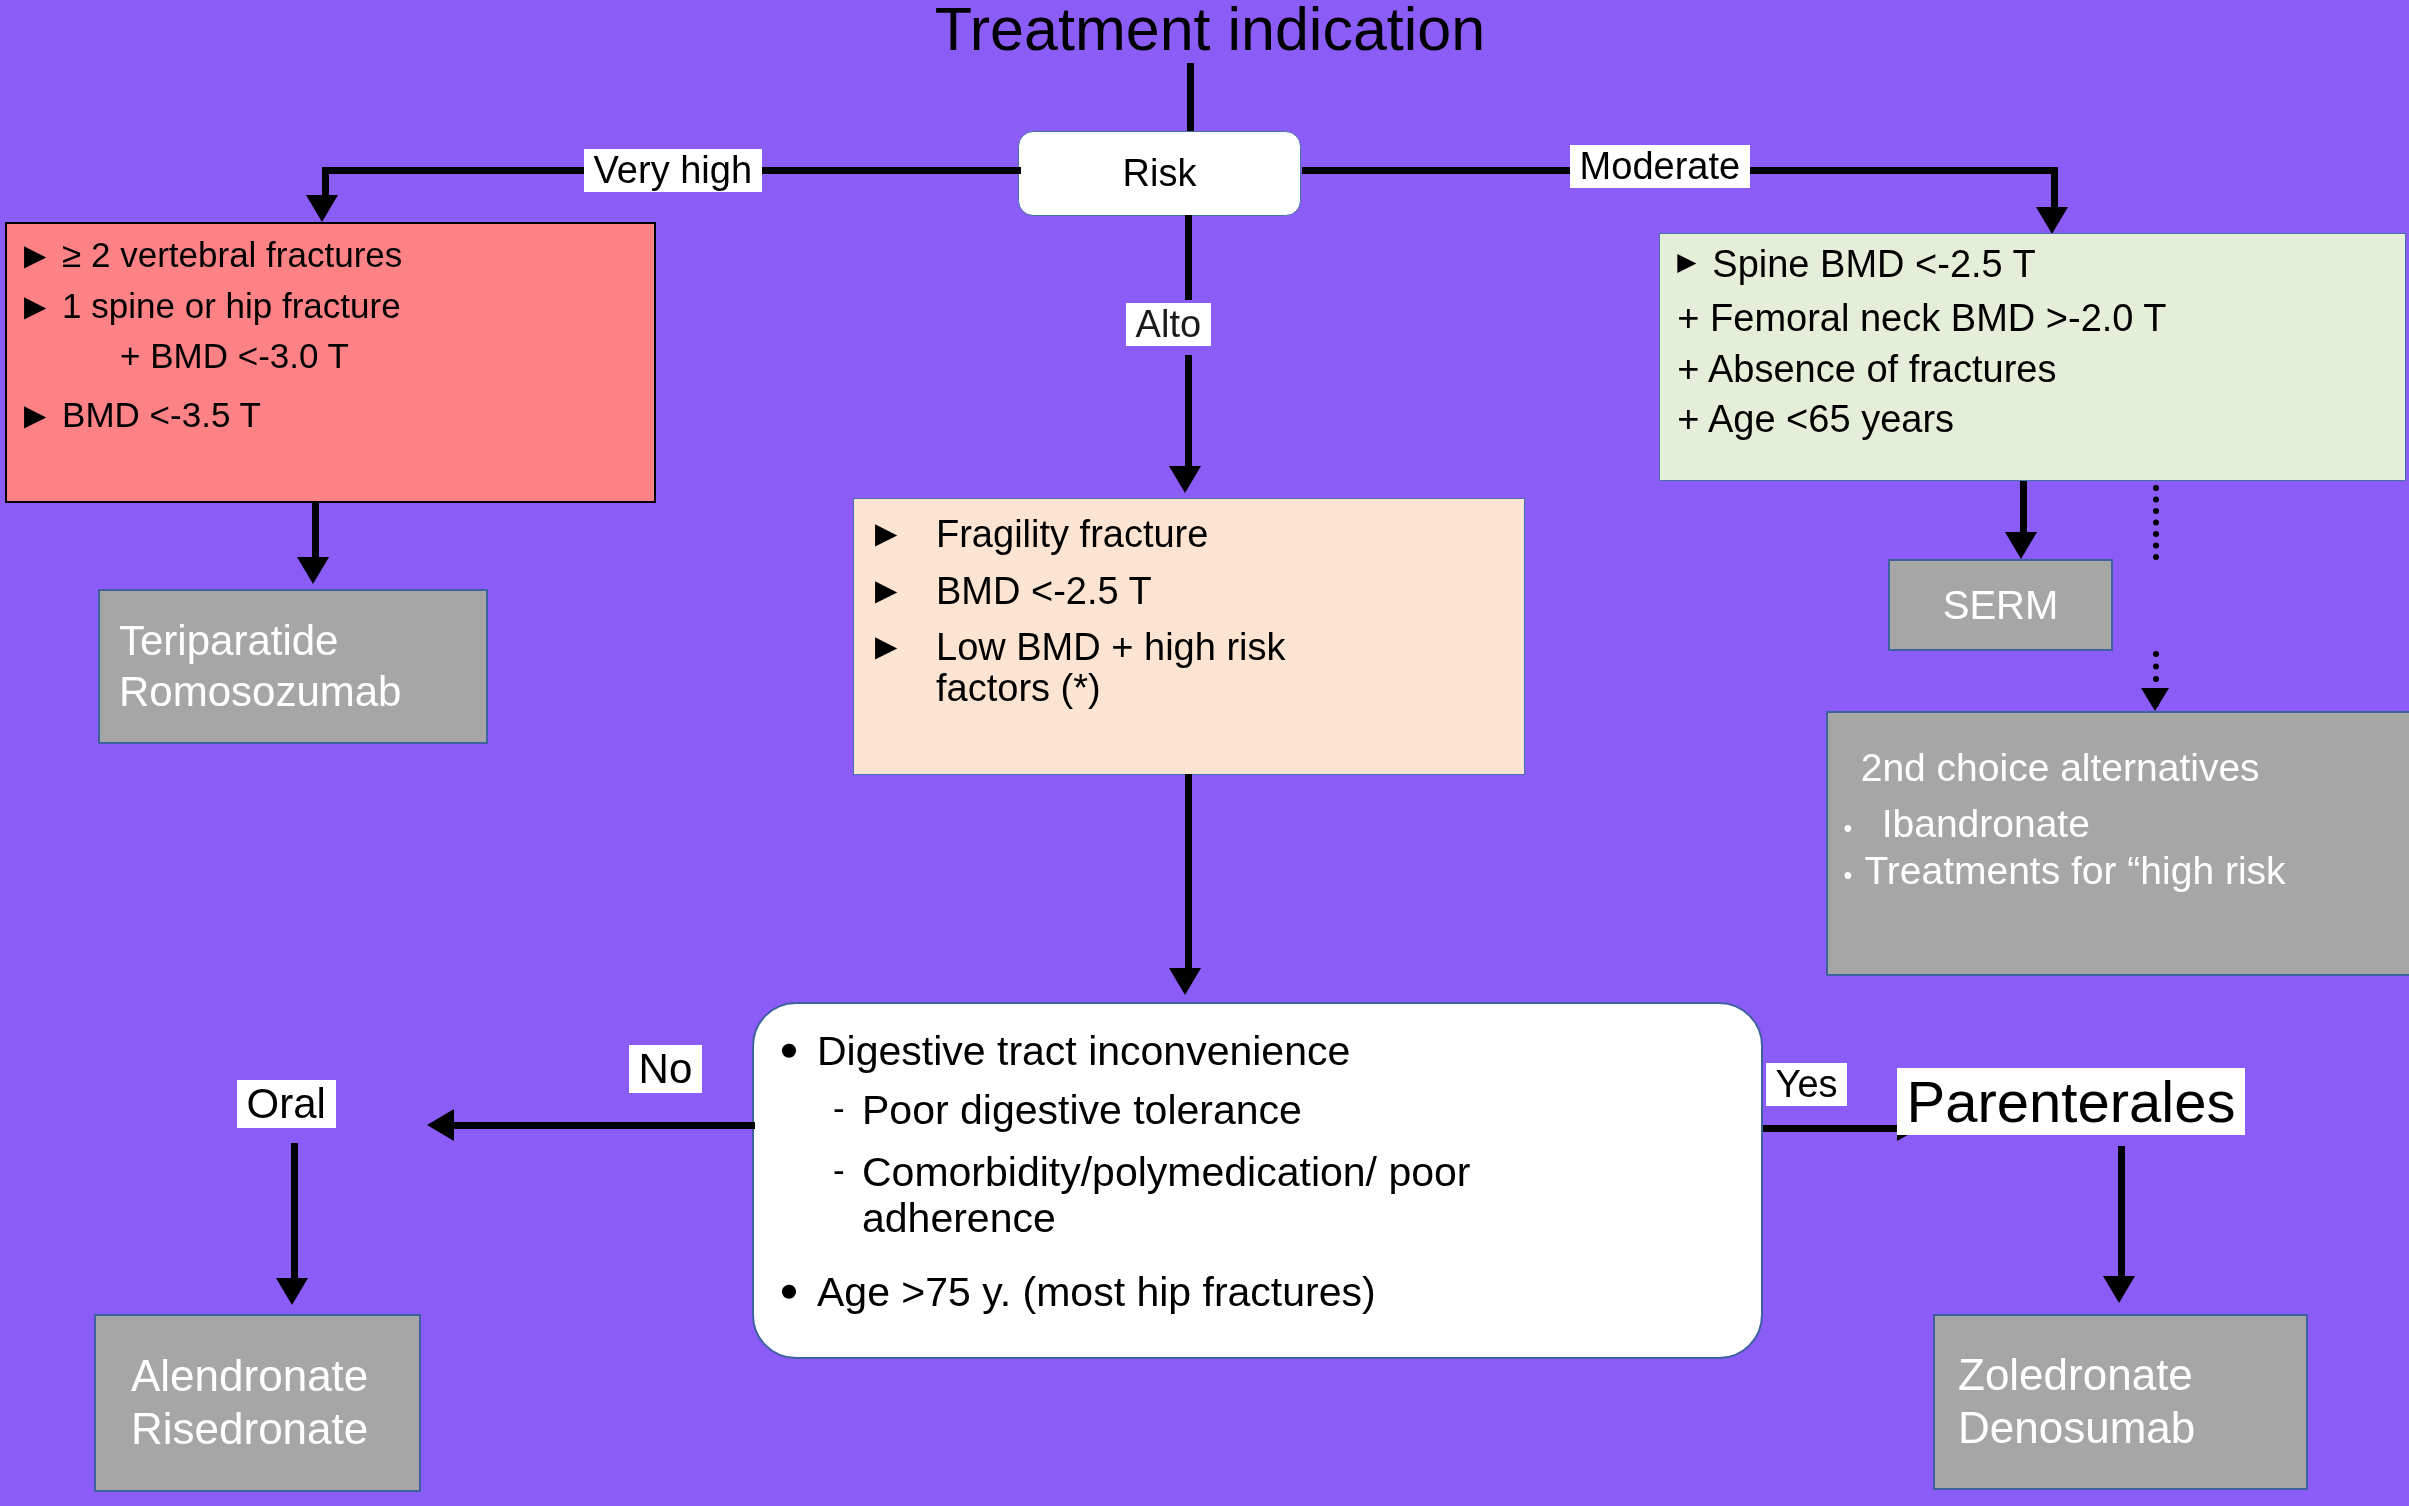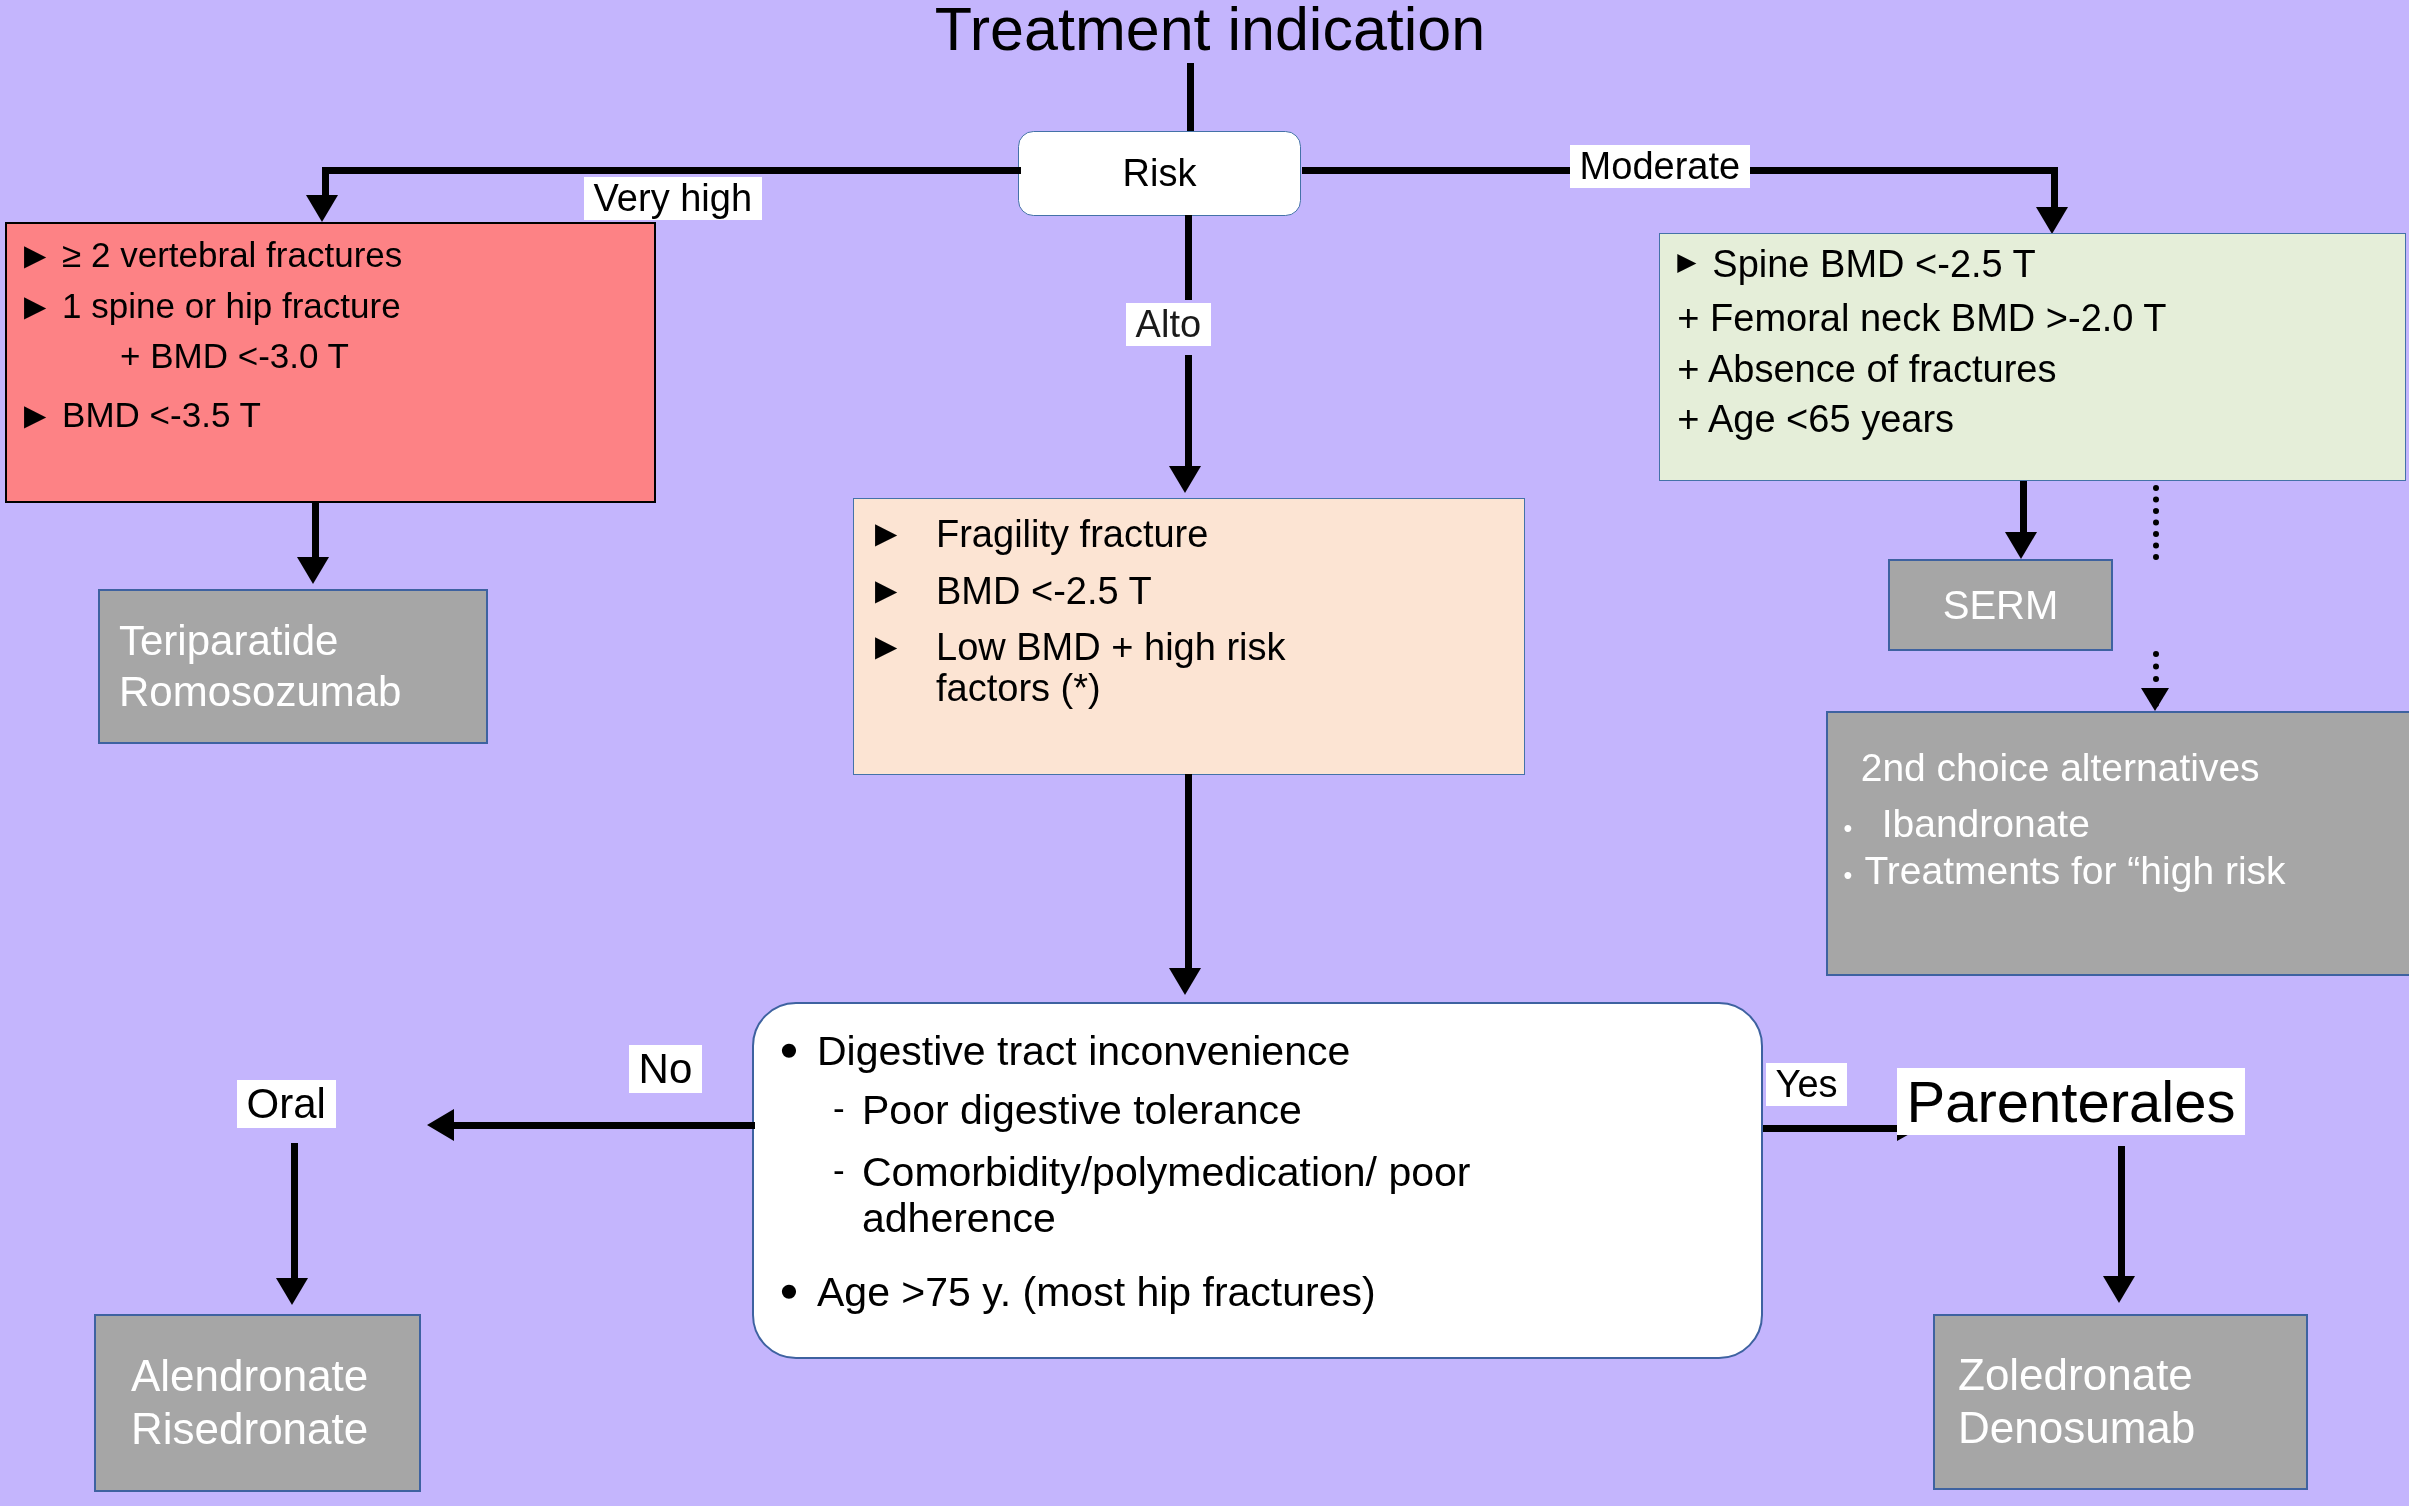--- a/index.html
+++ b/index.html
@@ -1,38 +1,38 @@
 <!DOCTYPE html>
 <html><head>
 <meta charset="utf-8">
 <style>
   html,body{margin:0;padding:0;background:#ffffff;}
   body{font-family:"Liberation Sans", sans-serif;}
-  #canvas{position:relative;width:2409px;height:1506px;background:#c4b5fd;overflow:hidden;}
+  #canvas{position:relative;width:2409px;height:1506px;background:#8b5cf6;overflow:hidden;}
 
   .node{position:absolute;box-sizing:border-box;}
 
   
   #title{
     left:845px; top:-1.9px; width:730px; height:69px;
     font-size:61px; line-height:63px; color:#000; text-align:center;
     white-space:nowrap;
   }
 
   
   #risk-box{
     left:1018px; top:131px; width:283px; height:85px;
     background:#ffffff; border:1.9px solid #4472a8; border-radius:15.4px;
     display:flex; align-items:center; justify-content:center;
     font-size:38px; color:#000;
   }
 
   
   .edge-label{position:absolute;font-size:38px;color:#000;white-space:nowrap;background:#fff;padding:0 9.6px;}
-  #lbl-veryhigh{left:584px; top:149px;margin-top:28px;}
+  #lbl-veryhigh{left:584px; top:149px;}
   #lbl-moderate{left:1570px; top:145px;}
   #lbl-alto{left:1126px; top:303px; color:#1a1a1a;}
   #lbl-no{left:629px; top:1045px; font-size:42px;}
   #lbl-yes{left:1766px; top:1063px; font-size:38px;}
   #lbl-oral{left:237px; top:1080px; font-size:42px;}
   #lbl-parenterales{left:1897px; top:1068px; font-size:58px;}
 
   
   #red-box{
     left:4.8px; top:222px; width:651px; height:281px;

